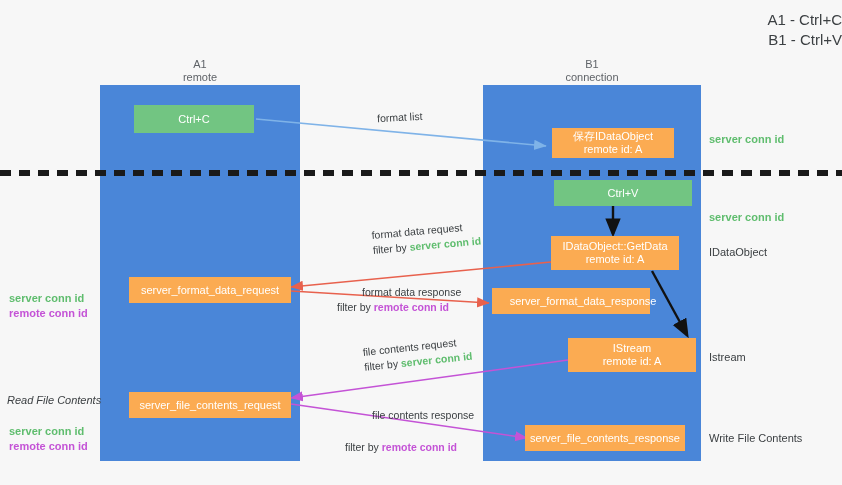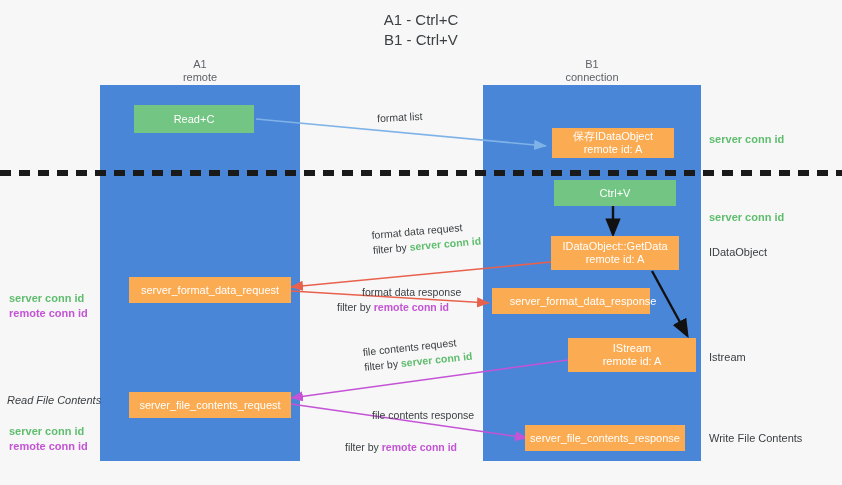--- a/index.html
+++ b/index.html
@@ -8,21 +8,21 @@
     background:#f7f7f7;
     font-family:"Liberation Sans", sans-serif;
     overflow:hidden;
     position:relative;
   }
   #stage{position:absolute;left:0;top:0;width:842px;height:485px;}
   .abs{position:absolute;}
 
   
   .title{
-    left:0;top:10px;width:842px;text-align:center;
+    left:0;top:10px;width:842px;text-align:right;
     font-size:15px;color:#3c4043;line-height:20px;
     white-space:pre-line;
   }
 
   
   .lane-head{
     font-size:11px;color:#5f6368;text-align:center;line-height:13px;
     white-space:pre-line;
   }
 
@@ -96,30 +96,30 @@
 
     <line x1="291" y1="291" x2="489" y2="303" stroke="#e8614d" stroke-width="1.6" marker-end="url(#ah-red)"></line>
 
     <line x1="568" y1="360" x2="291" y2="398" stroke="#c453d6" stroke-width="1.6" marker-end="url(#ah-mag)"></line>
 
     <line x1="291" y1="404" x2="527" y2="438" stroke="#c453d6" stroke-width="1.6" marker-end="url(#ah-mag)"></line>
   </svg>
 
   <div class="abs dashsep"></div>
 
-  <div class="abs box green" style="left:134px;top:105px;width:120px;height:28px;">Read+C</div>
+  <div class="abs box green" style="left:134px;top:105px;width:120px;height:28px;">Ctrl+C</div>
 
   <div class="abs box orange" style="left:129px;top:277px;width:162px;height:26px;">server_format_data_request</div>
 
   <div class="abs box orange" style="left:129px;top:392px;width:162px;height:26px;">server_file_contents_request</div>
 
   <div class="abs box orange" style="left:552px;top:128px;width:122px;height:30px;">保存IDataObject
 remote id: A</div>
 
-  <div class="abs box green" style="left:554px;top:180px;width:122px;height:26px;">Ctrl+V</div>
+  <div class="abs box green" style="left:554px;top:180px;width:138px;height:26px;">Ctrl+V</div>
 
   <div class="abs box orange" style="left:551px;top:236px;width:128px;height:34px;">IDataObject::GetData
 remote id: A</div>
 
   <div class="abs box orange" style="left:492px;top:288px;width:158px;height:26px;padding-left:28px;">server_format_data_response</div>
 
   <div class="abs box orange" style="left:568px;top:338px;width:128px;height:34px;">IStream
 remote id: A</div>
 
   <div class="abs box orange" style="left:525px;top:425px;width:160px;height:26px;">server_file_contents_response</div>

